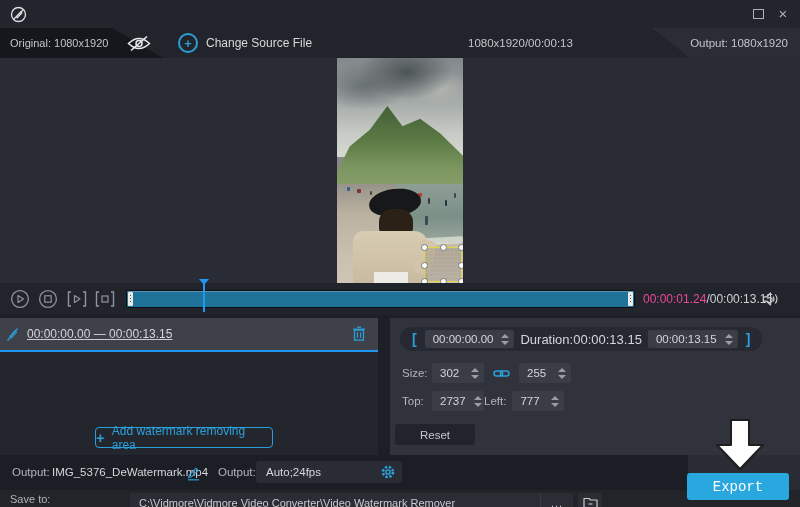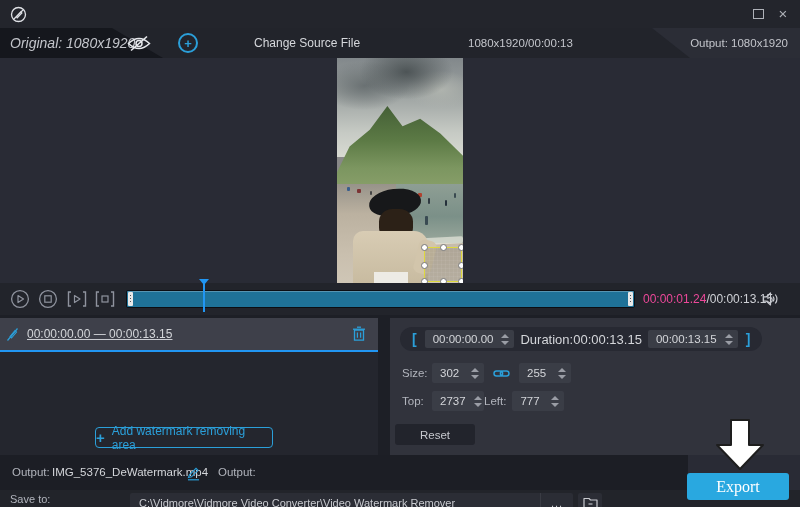--- a/index.html
+++ b/index.html
@@ -16,26 +16,26 @@
   .winbtn{position:absolute;top:7px;width:16px;height:14px;display:flex;align-items:center;
           justify-content:center;color:#aeb1b8;cursor:pointer;}
   .btn-max{right:34px;}
   .btn-max i{display:block;width:9px;height:8px;border:1px solid #aeb1b8;}
   .btn-close{right:9px;font-size:15px;line-height:14px;}
 
   
   .infobar{position:absolute;top:28px;left:0;width:800px;height:30px;background:#22242b;}
   .orig-tab{position:absolute;left:0;top:0;width:170px;height:30px;background:#15171d;
             clip-path:polygon(0 0,112px 0,163px 100%,0 100%);}
-  .orig-label{position:absolute;left:10px;top:0;line-height:30px;color:#c3c5cb;font-size:14px;font-style:italic;}
+  .orig-label{position:absolute;left:10px;top:0;line-height:30px;color:#c3c5cb;font-size:11px;}
   .eye{position:absolute;left:126px;top:7px;}
   .change-src{position:absolute;left:178px;top:0;height:30px;display:flex;align-items:center;gap:8px;cursor:pointer;}
   .plus-circle{width:16px;height:16px;border:2px solid #2b9fd9;border-radius:50%;color:#2b9fd9;
                display:flex;align-items:center;justify-content:center;font-size:13px;font-weight:bold;line-height:1;}
-  .change-label{color:#d6d8dc;font-size:12px;margin-left:48px;}
+  .change-label{color:#d6d8dc;font-size:12px;}
   .fname{position:absolute;left:365px;top:0;line-height:30px;color:#c3c5cb;font-size:11.5px;}
   .finfo{position:absolute;left:468px;top:0;line-height:30px;color:#c3c5cb;font-size:11.5px;}
   .out-tab{position:absolute;left:650px;top:0;width:150px;height:30px;background:#2b2d36;
            clip-path:polygon(2px 0,100% 0,100% 100%,40px 100%);}
   .out-label{position:absolute;right:12px;top:0;line-height:30px;color:#c3c5cb;font-size:11.5px;}
 
   
   .preview{position:absolute;top:58px;left:0;width:800px;height:225px;background:#292b35;}
   .video{position:absolute;left:337px;top:0;width:126px;height:225px;overflow:hidden;background:#888;}
   .sky{position:absolute;left:0;top:0;width:100%;height:44%;
@@ -129,22 +129,22 @@
   .ob-label1{position:absolute;left:12px;top:0;line-height:35px;color:#b2b5bd;font-size:11.5px;}
   .ob-fname{position:absolute;left:52px;top:0;line-height:35px;color:#d4d6da;font-size:11.5px;}
   .pencil{position:absolute;left:186px;top:11px;cursor:pointer;}
   .ob-label2{position:absolute;left:218px;top:0;line-height:35px;color:#b2b5bd;font-size:11.5px;}
   .fmtfield{position:absolute;left:256px;top:6px;width:146px;height:22px;background:#2a2c35;
             border-radius:3px;display:flex;align-items:center;cursor:pointer;}
   .fmtval{margin-left:10px;color:#d4d6da;font-size:11.5px;flex:1;}
   .gear{margin-right:6px;cursor:pointer;}
 
   .exportbtn{position:absolute;left:687px;top:473px;width:102px;height:27px;background:#29a8e0;
-             border:none;border-radius:3px;color:#fff;font-size:16px;cursor:pointer;z-index:5;
-             font-family:Liberation Serif, serif;}
+             border:none;border-radius:3px;color:#fff;font-size:14px;cursor:pointer;z-index:5;
+             font-family:Liberation Mono, monospace;}
   .arrow-ann{position:absolute;left:711px;top:419px;z-index:6;pointer-events:none;}
 
   
   .savebar{position:absolute;top:490px;left:0;width:800px;height:17px;background:#22242a;}
   .sv-label{position:absolute;left:10px;top:3px;color:#b2b5bd;font-size:11px;}
   .sv-field{position:absolute;left:130px;top:3px;width:443px;height:20px;background:#2b2d35;
             border-radius:2px;cursor:text;}
   .sv-path{position:absolute;left:9px;top:0;line-height:20px;color:#c8cacf;font-size:11px;white-space:nowrap;}
   .sv-more{position:absolute;right:0;top:0;width:32px;height:20px;border-left:1px solid #3a3c44;
            display:flex;align-items:center;justify-content:center;color:#c8cacf;font-size:11px;
@@ -365,20 +365,29 @@
 <div class="outbar">
   <span class="ob-label1">Output:</span>
   <span class="ob-fname">IMG_5376_DeWatermark.mp4</span>
   <span class="pencil">
     <svg width="15" height="15" viewBox="0 0 15 15">
       <path d="M2.5 11.5 L3.5 8.8 L10 2.3 L12 4.3 L5.5 10.8 Z" fill="none" stroke="#2b9fd9" stroke-width="1.1"></path>
       <line x1="2" y1="13.8" x2="13" y2="13.8" stroke="#2b9fd9" stroke-width="1.2"></line>
     </svg>
   </span>
   <span class="ob-label2">Output:</span>
+  <div class="fmtfield">
+    <span class="fmtval">Auto;24fps</span>
+    <span class="gear">
+      <svg width="16" height="16" viewBox="0 0 16 16">
+        <circle cx="8" cy="8" r="5" fill="none" stroke="#2b9fd9" stroke-width="2.6" stroke-dasharray="2.4 1.55"></circle>
+        <circle cx="8" cy="8" r="2.1" fill="none" stroke="#2b9fd9" stroke-width="1.5"></circle>
+      </svg>
+    </span>
+  </div>
 </div>
 
 <button class="exportbtn">Export</button>
 
 <span class="arrow-ann">
   <svg width="58" height="52" viewBox="0 0 58 52">
     <polygon points="20,1 38,1 38,26 52,26 29,50 6,26 20,26" fill="#ffffff" stroke="#1e1e1e" stroke-width="2" stroke-linejoin="round"></polygon>
   </svg>
 </span>
 

